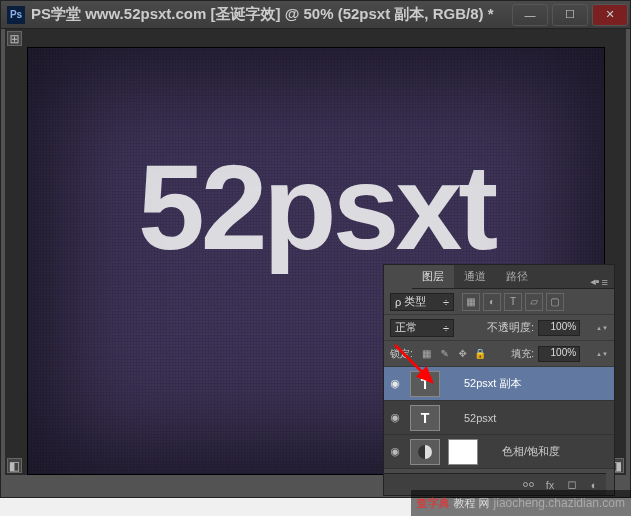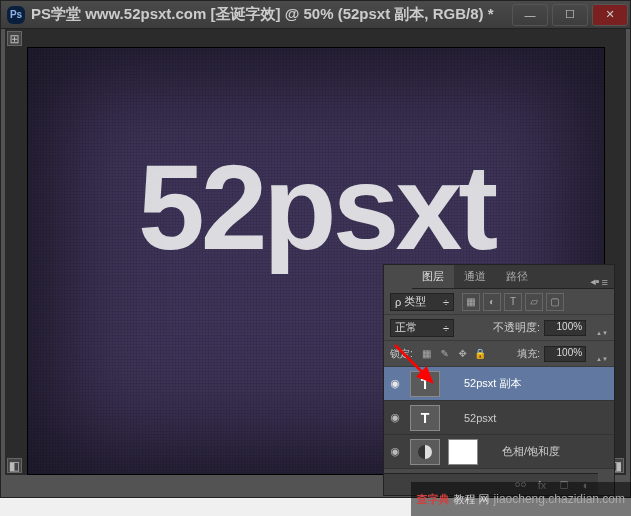--- a/index.html
+++ b/index.html
@@ -1,19 +1,19 @@
 <!DOCTYPE html>
 <html><head>
 <meta charset="utf-8">
 <style>
 * { margin: 0; padding: 0; box-sizing: border-box; font-family: "Microsoft YaHei", sans-serif; }
 body { background: #f0f0f0; width: 631px; height: 516px; overflow: hidden; }
 .window { width: 631px; height: 498px; background: #535353; border: 1px solid #222; position: relative; }
 .titlebar { height: 28px; background: linear-gradient(#4a4a4a, #3c3c3c); display: flex; align-items: center; border-bottom: 1px solid #222; }
-.app-icon { width: 18px; height: 18px; background: #0a1e3d; color: #8fb3e8; display: flex; align-items: center; justify-content: center; font-size: 10px; font-weight: bold; margin: 0 6px; border-radius: 6px; }
+.app-icon { width: 18px; height: 18px; background: #0a1e3d; color: #8fb3e8; display: flex; align-items: center; justify-content: center; font-size: 10px; font-weight: bold; margin: 0 6px; border-radius: 0; }
 .title-text { color: #ccc; font-size: 15px; flex: 1; font-weight: bold; }
 .win-controls { display: flex; }
 .win-btn { width: 36px; height: 22px; border: 1px solid #555; border-radius: 3px; margin: 0 2px; display: flex; align-items: center; justify-content: center; color: #ccc; font-size: 11px; cursor: pointer; }
 .win-btn.close { background: #7a2020; }
 .canvas-area { position: absolute; top: 28px; left: 4px; right: 4px; bottom: 22px; background: #2b2b2b; }
 .canvas-ctrl { position: absolute; width: 15px; height: 15px; border: 1px solid #666; background: #444; color: #bbb; display: flex; align-items: center; justify-content: center; font-size: 12px; cursor: pointer; }
 .ctrl-tl { top: 2px; left: 2px; }
 .ctrl-bl { bottom: 2px; left: 2px; }
 .ctrl-br { bottom: 2px; right: 2px; }
 .document { position: absolute; top: 18px; left: 22px; width: 578px; height: 428px; background: #3e3458; border: 1px solid #000; overflow: hidden; }
@@ -26,41 +26,41 @@
 
 .panel { position: absolute; top: 264px; left: 383px; width: 232px; height: 232px; background: #4a4a4a; border: 1px solid #222; color: #ccc; font-size: 11px; }
 .panel-tabs { height: 24px; background: #383838; display: flex; align-items: flex-end; border-bottom: 1px solid #222; margin-left: 28px; }
 .tab { padding: 4px 10px; color: #aaa; cursor: pointer; }
 .tab.active { background: #4a4a4a; color: #e0e0e0; }
 .panel-menu { margin-left: auto; padding: 0 6px; cursor: pointer; color: #aaa; display:flex; gap:2px; align-items:center; }
 .row { height: 26px; display: flex; align-items: center; padding: 0 6px; border-bottom: 1px solid #3a3a3a; gap: 4px; position: relative; }
 .dropdown { height: 18px; background: #333; border: 1px solid #222; display: flex; align-items: center; padding: 0 4px; font-size: 11px; color: #ddd; cursor: pointer; }
 .filter-icons { display: flex; gap: 3px; margin-left: 4px; }
 .fi { width: 18px; height: 18px; border: 1px solid #666; display: flex; align-items: center; justify-content: center; font-size: 10px; color: #aaa; cursor: pointer; }
-.spinner { display: flex; align-items: flex-end; gap: 10px; }
+.spinner { display: flex; align-items: center; gap: 16px; }
 .spinner-box { width: 42px; height: 16px; background: #333; border: 1px solid #222; text-align: right; padding: 0 3px; font-size: 10px; color: #ddd; }
 .spinner-arrows { display:flex; flex-direction:column; font-size:6px; line-height:6px; color:#aaa; }
 .lock-row { font-size: 10px; }
 .lock-icons { display: flex; gap: 2px; margin-left: 2px; }
 .li { width: 16px; height: 16px; display: flex; align-items: center; justify-content: center; color: #aaa; cursor: pointer; }
 .layers { background: #3e3e3e; }
 .layer { height: 34px; display: flex; align-items: center; padding: 0 4px; border-bottom: 1px solid #333; gap: 8px; }
 .layer.selected { background: #6179a0; color: #fff; }
 .eye { width: 14px; text-align: center; color: #bbb; cursor: pointer; }
 .layer.selected .eye { color: #e8e8e8; }
 .thumb { width: 30px; height: 26px; background: #5a5a5a; border: 1px solid #888; display: flex; align-items: center; justify-content: center; font-size: 14px; font-weight: bold; color: #fff; position:relative; }
 .thumb.adj { background: #fff; }
 .thumb-half { width:14px; height:14px; border-radius:50%; background: linear-gradient(90deg,#333 50%,#ddd 50%); }
 .layer-name { font-size: 11px; margin-left: 16px; }
-.panel-footer { position: absolute; bottom: 0; left: 0; right: 16px; height: 22px; background: #3f3f3f; border-top: 1px solid #222; display: flex; align-items: center; justify-content: flex-end; padding: 0 4px; gap: 6px; }
+.panel-footer { position: absolute; bottom: 0; left: 0; right: 8px; height: 22px; background: #3f3f3f; border-top: 1px solid #222; display: flex; align-items: center; justify-content: flex-end; padding: 0 4px; gap: 6px; }
 .pf-icon { width: 16px; height: 16px; display: flex; align-items: center; justify-content: center; color: #aaa; cursor: pointer; font-size: 11px; }
 .pf-link { display:flex; gap:1px; }
 .pf-link span{ width:5px; height:5px; border:1px solid #aaa; border-radius:50%; }
 .arrow-annotation { position: absolute; top: 340px; left: 390px; pointer-events: none; }
-.watermark { position: absolute; bottom: 0; right: 0; height: 34px; padding: 0 6px; background: rgba(0,0,0,0.5); color: #ddd; font-size: 11px; display:flex; align-items:center; gap:4px; }
+.watermark { position: absolute; bottom: 0; right: 0; height: 26px; padding: 0 6px; background: rgba(0,0,0,0.5); color: #ddd; font-size: 11px; display:flex; align-items:center; gap:4px; }
 .watermark .cn { color:#d04040; font-weight:bold; }
 .watermark .sub { font-size:12px; color:#aaa; }
 </style>
 </head>
 <body>
 
 <div class="window">
   <div class="titlebar">
     <div class="app-icon">Ps</div>
     <div class="title-text">PS学堂 www.52psxt.com [圣诞字效] @ 50% (52psxt 副本, RGB/8) *</div>

